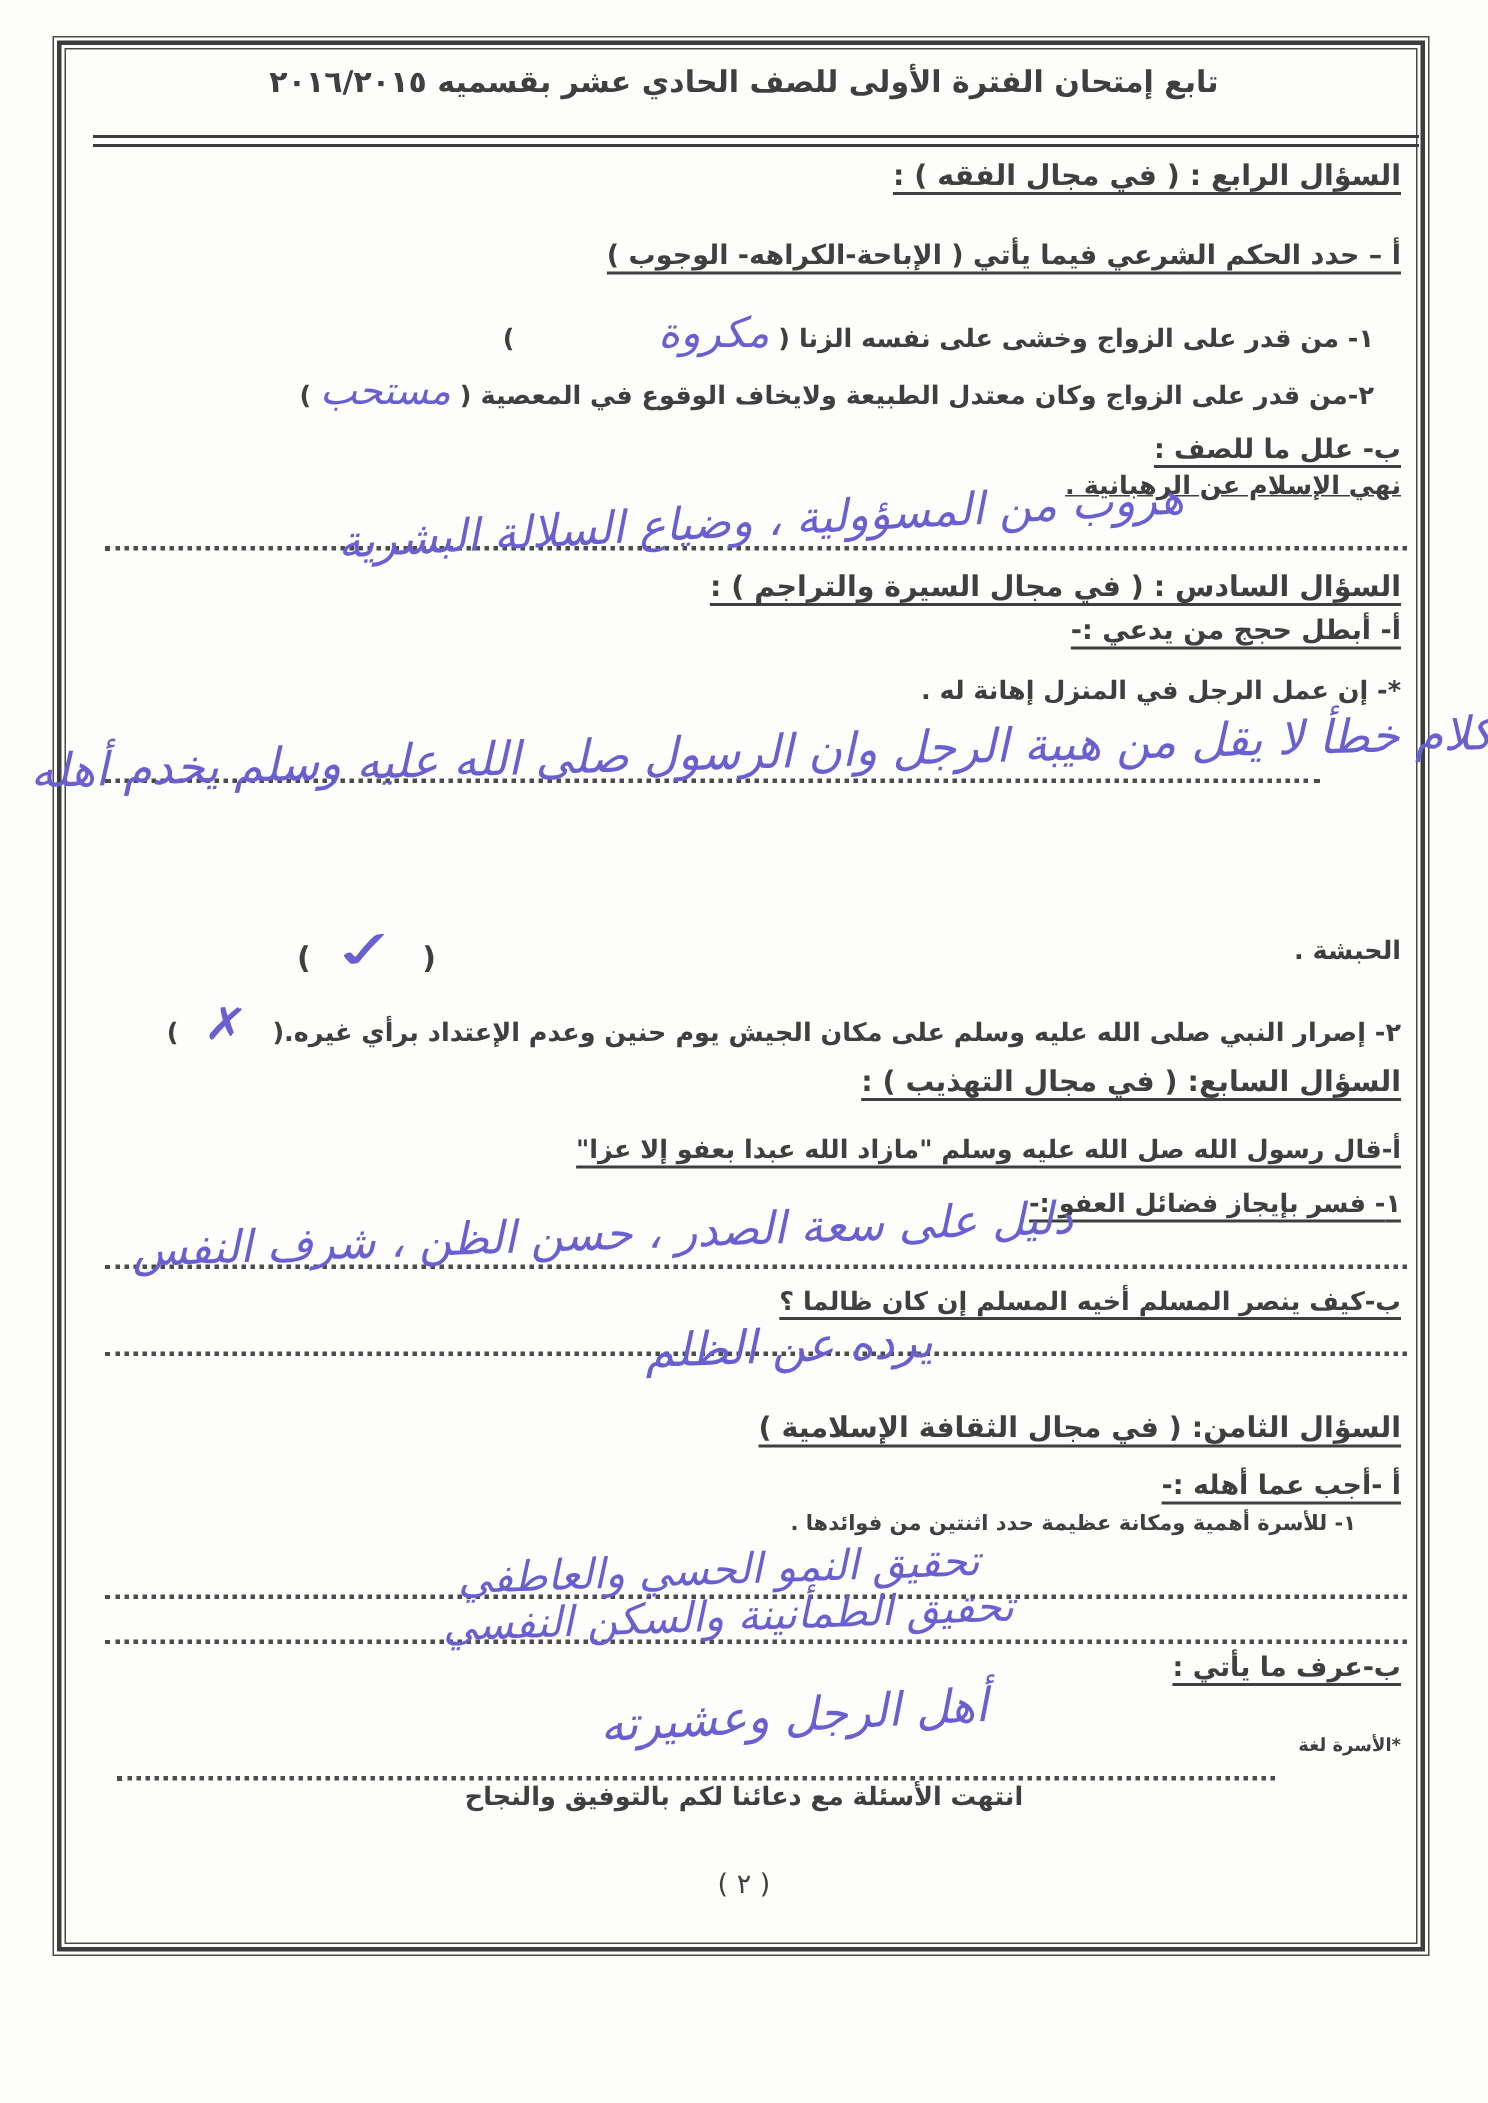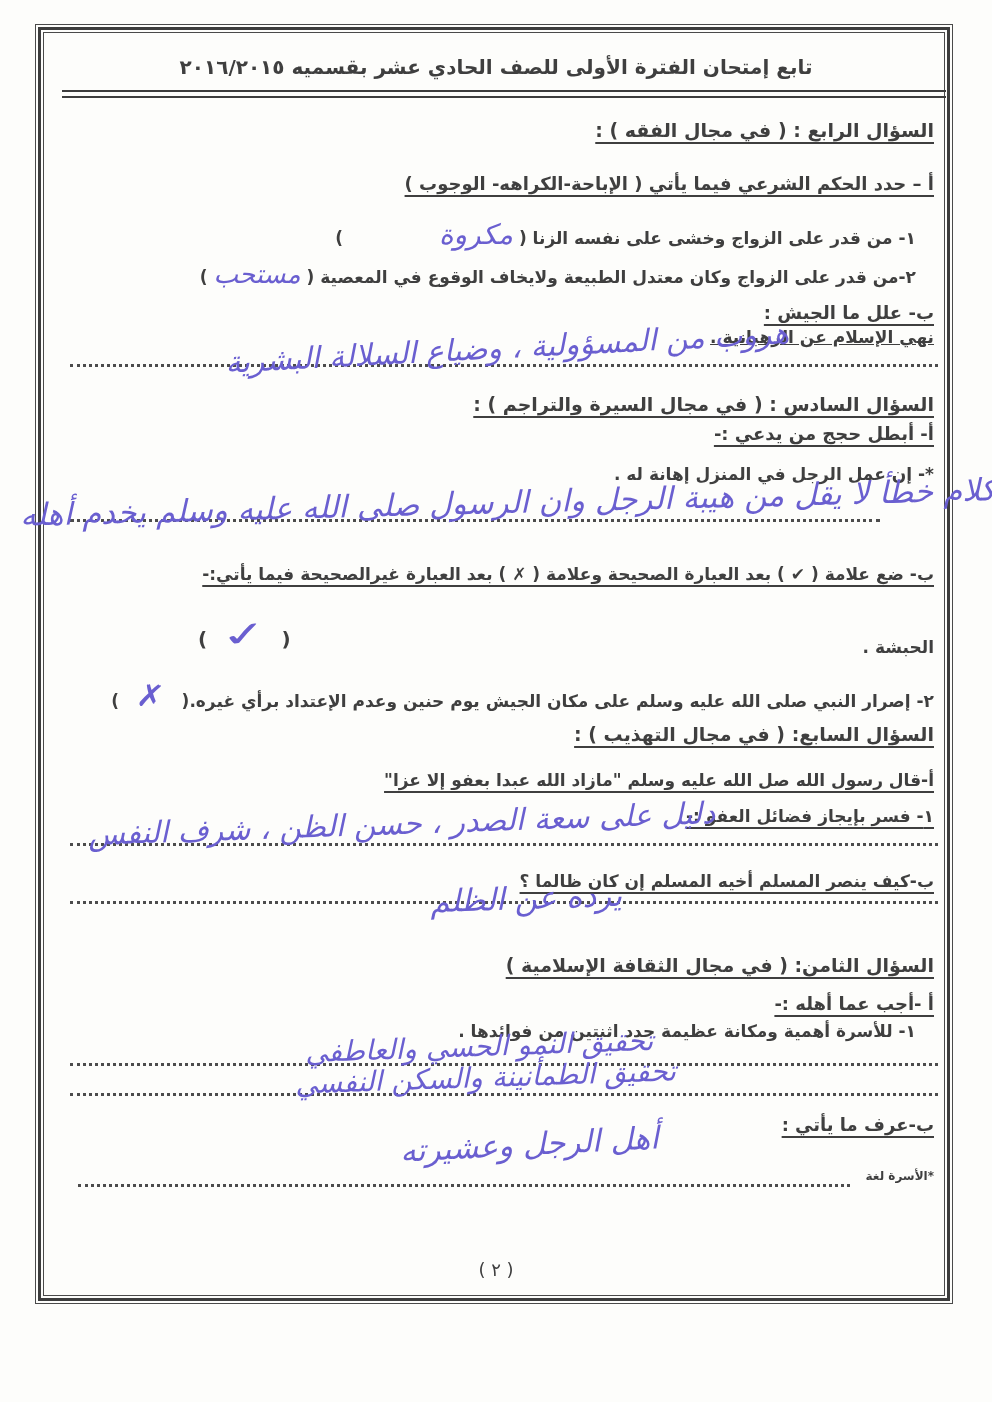--- a/index.html
+++ b/index.html
@@ -6,21 +6,21 @@
   .page{
     position:relative; width:992px; height:1402px; background:#fdfdfb;
     font-family:"DejaVu Sans", sans-serif; overflow:hidden; direction:rtl;
   }
   
   .frame-outer{position:absolute; left:35px; top:24px; width:916px; height:1278px; border:1px solid #4a4a4a;}
   .frame-mid{position:absolute; inset:2px; border:3px solid #3d3d3d;}
   .frame-inner{position:absolute; inset:2px; border:1px solid #4a4a4a;}
 
   .line{position:absolute; direction:rtl; text-align:right; white-space:nowrap;
-        color:#3f3f3f; font-weight:bold; font-size:18px;margin-top:13px;}
+        color:#3f3f3f; font-weight:bold; font-size:18px;}
   .u{text-decoration:underline; text-decoration-thickness:2px; text-underline-offset:5px;}
   .center{text-align:center;}
   .rule{position:absolute; height:4px; border-top:2px solid #3d3d3d; border-bottom:2px solid #3d3d3d;}
   .dotted{position:absolute; height:0; border-bottom:3px dotted #4c4c4c; z-index:1;}
   .hw{position:absolute; color:#6a5fd0; font-weight:normal; font-style:italic;
       white-space:nowrap; z-index:2; direction:rtl;}
   .hw-inline{color:#6a5fd0; font-weight:normal; font-style:italic;}
   .markbox{position:absolute; z-index:2; color:#3f3f3f; font-weight:bold; font-size:20px; white-space:nowrap;}
 </style>
 </head>
@@ -48,34 +48,33 @@
     <span>)</span>
   </div>
 
   <div class="line" style="top:246px; right:76px; font-size:17px;">
     <span>٢-من قدر على الزواج وكان معتدل الطبيعة ولايخاف الوقوع في المعصية</span>
     <span>(</span>
     <span class="hw-inline" style="font-size:26px;">مستحب</span>
     <span>)</span>
   </div>
 
-  <div class="line u" style="top:289px; right:58px;">ب- علل ما الجيش :</div>
+  <div class="line u" style="top:289px; right:58px;">ب- علل ما للصف :</div>
   <div class="line" style="top:314px; right:58px; font-size:17px;text-decoration:underline;">نهي الإسلام عن الرهبانية .</div>
 
   <div class="hw" style="top:330px; left:225px; font-size:30px; transform:rotate(-3deg);">هروب من المسؤولية ، وضياع السلالة البشرية</div>
   <div class="dotted" style="top:364px; left:70px; width:868px;"></div>
 
   <div class="line u" style="top:380px; right:58px; font-size:19px;">السؤال السادس : ( في مجال السيرة والتراجم ) :</div>
   <div class="line u" style="top:410px; right:58px;">أ- أبطل حجج من يدعي :-</div>
   <div class="line" style="top:451px; right:58px; font-size:17px;">*- إن عمل الرجل في المنزل إهانة له .</div>
 
   <div class="hw" style="top:484px; left:20px; font-size:31px; transform:rotate(-1.5deg);">كلام خطأ لا يقل من هيبة الرجل وان الرسول صلى الله عليه وسلم يخدم أهله</div>
   <div class="dotted" style="top:519px; left:70px; width:810px;"></div>
 
-  <div class="line u" style="top:551px; right:58px; font-size:17px;">ب- ضع علامة ( ✔ ) بعد العبارة الصحيحة وعلامة ( ✗ ) بعد العبارة غيرالصحيحة فيما يأتي:-</div>
 
   <div class="line" style="top:624px; right:58px; font-size:17px;">الحبشة .</div>
   <div class="markbox" style="top:614px; left:198px;">
     <span>(</span>
     <span class="hw-inline" style="font-size:34px; display:inline-block; transform:scaleX(1.7) rotate(-8deg); margin:0 16px;">✓</span>
     <span>)</span>
   </div>
 
   <div class="line" style="top:664px; right:58px; font-size:17px;">
     <span>٢- إصرار النبي صلى الله عليه وسلم على مكان الجيش يوم حنين وعدم الإعتداد برأي غيره.</span><span>(</span>
@@ -89,29 +88,30 @@
 
   <div class="hw" style="top:806px; left:88px; font-size:30px; transform:rotate(-2deg);">دليل على سعة الصدر ، حسن الظن ، شرف النفس</div>
   <div class="dotted" style="top:843px; left:70px; width:868px;"></div>
 
   <div class="line u" style="top:858px; right:58px; font-size:17px;">ب-كيف ينصر المسلم أخيه المسلم إن كان ظالما ؟</div>
   <div class="hw" style="top:880px; left:430px; font-size:31px; transform:rotate(-2deg);">يرده عن الظلم</div>
   <div class="dotted" style="top:901px; left:70px; width:868px;"></div>
 
   <div class="line u" style="top:941px; right:58px; font-size:19px;">السؤال الثامن: ( في مجال الثقافة الإسلامية )</div>
   <div class="line u" style="top:980px; right:58px;">أ -أجب عما أهله :-</div>
-  <div class="line" style="top:1008px; right:76px; font-size:17px;">١- للأسرة أهمية ومكانة عظيمة حدد اثنتين من فوائدها .</div>
+  <div class="line" style="top:1008px; right:88px; font-size:14px;">١- للأسرة أهمية ومكانة عظيمة حدد اثنتين من فوائدها .</div>
 
   <div class="hw" style="top:1030px; left:305px; font-size:28px; transform:rotate(-2deg);">تحقيق النمو الحسي والعاطفي</div>
   <div class="dotted" style="top:1063px; left:70px; width:868px;"></div>
 
   <div class="hw" style="top:1061px; left:295px; font-size:28px; transform:rotate(-2deg);">تحقيق الطمأنينة والسكن النفسي</div>
   <div class="dotted" style="top:1093px; left:70px; width:868px;"></div>
 
   <div class="line u" style="top:1101px; right:58px;">ب-عرف ما يأتي :</div>
 
   <div class="line" style="top:1156px; right:58px; font-size:12px;">*الأسرة لغة</div>
   <div class="hw" style="top:1126px; left:400px; font-size:31px; transform:rotate(-3deg);">أهل الرجل وعشيرته</div>
   <div class="dotted" style="top:1184px; left:78px; width:772px;"></div>
 
+  <div class="line center" style="top:1188px; left:116px; width:760px; font-size:17px;">انتهت الأسئلة مع دعائنا لكم بالتوفيق والنجاح</div>
   <div class="line center" style="top:1246px; left:416px; width:160px; font-size:18px; font-weight:normal;">( ٢ )</div>
 
 </div>
 
 </body></html>

